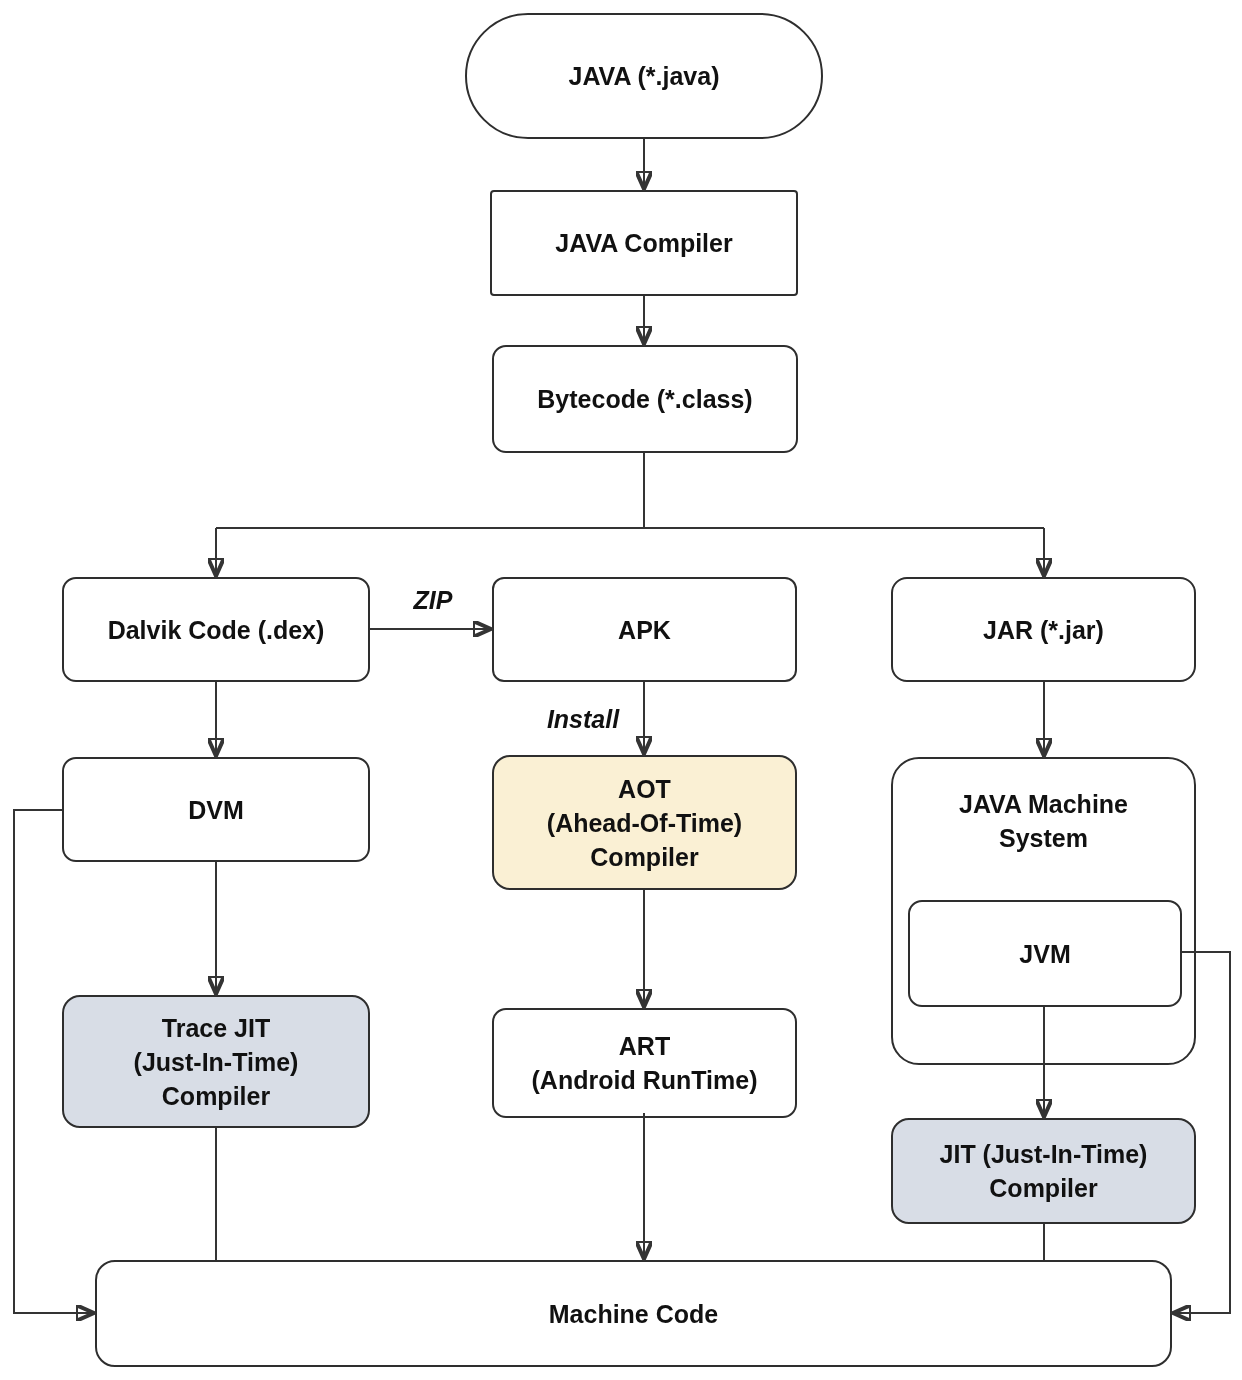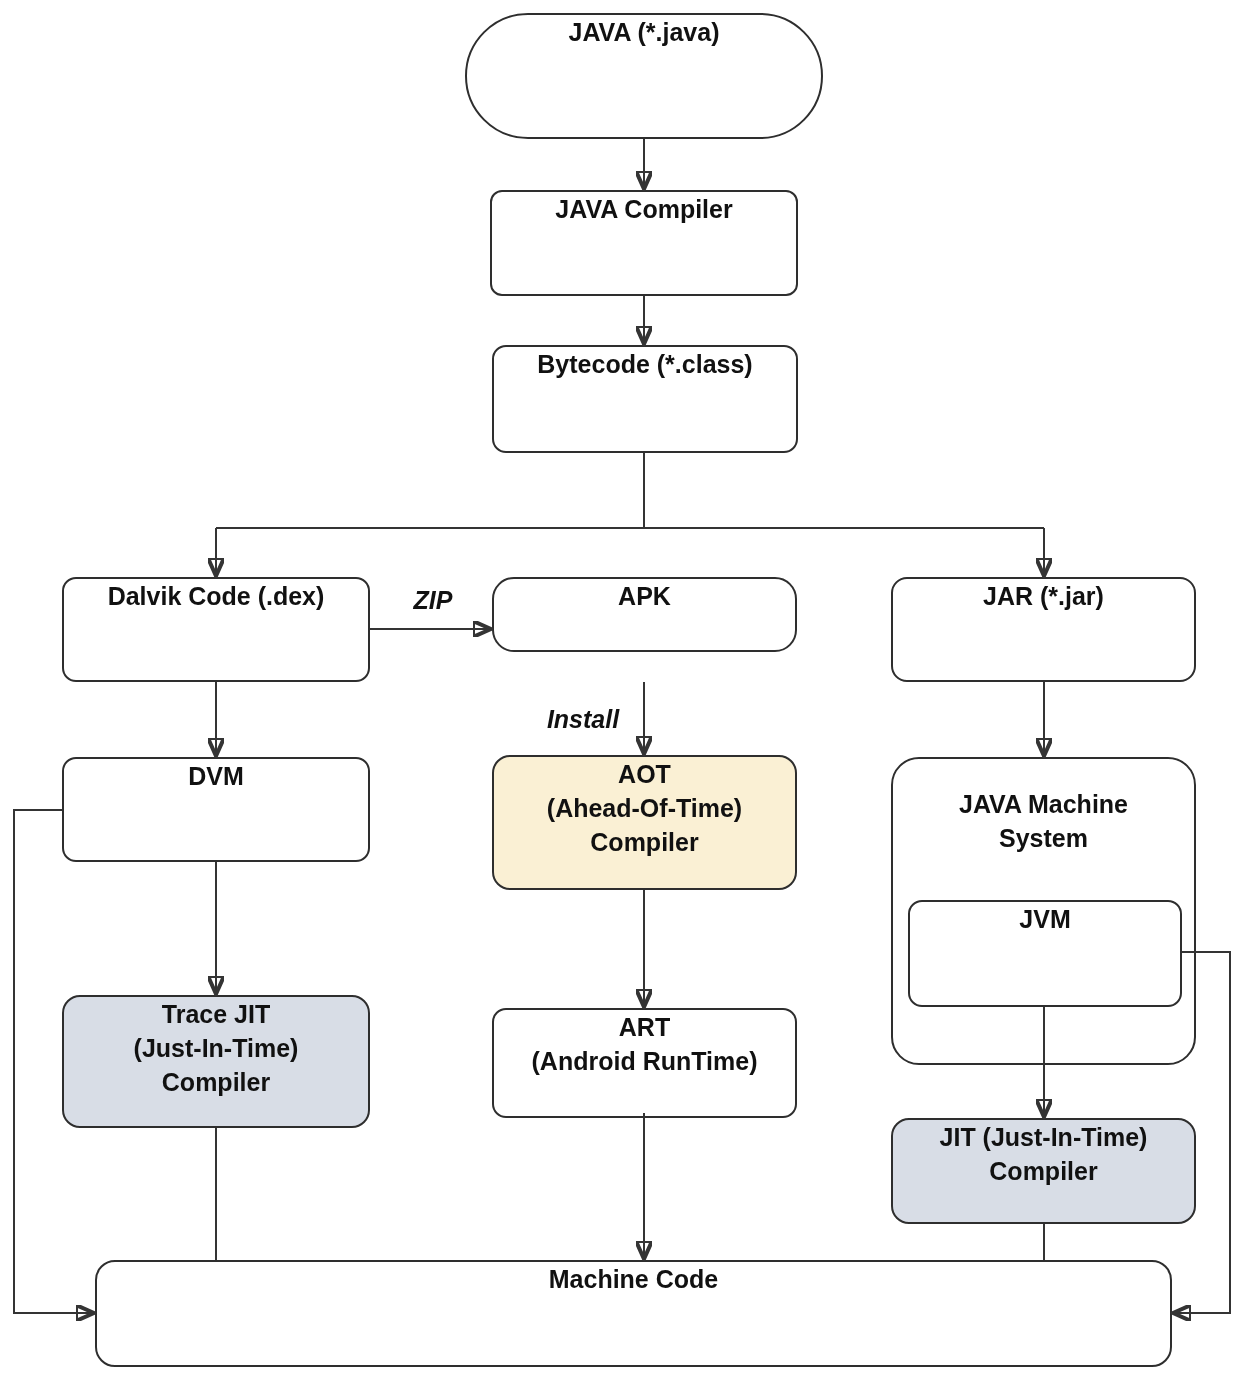--- a/index.html
+++ b/index.html
@@ -16,21 +16,21 @@
     overflow: hidden;
   }
   .node {
     position: absolute;
     box-sizing: border-box;
     border: 2px solid #2e2e2e;
     background: #ffffff;
     display: flex;
     flex-direction: column;
     align-items: center;
-    justify-content: flex-start;
+    justify-content: center;
     text-align: center;
     font-weight: 700;
     font-size: 25px;
     line-height: 34px;
     color: #111111;
     z-index: 1;
   }
   .node.fill-cream { background: #faf0d4; }
   .node.fill-gray  { background: #d8dde6; }
   .node.container-box {
@@ -91,33 +91,33 @@
     <path d="M1044,1007 L1044,1116" marker-end="url(#arrow)"></path>
     <path d="M1044,1224 L1044,1260"></path>
     <path d="M62,810 L14,810 L14,1313 L93,1313" marker-end="url(#arrow)"></path>
     <path d="M1182,952 L1230,952 L1230,1313 L1174,1313" marker-end="url(#arrow)"></path>
   </svg>
 
   <div class="node" style="left:465px;top:13px;width:358px;height:126px;border-radius:63px">
     <div>JAVA (*.java)</div>
   </div>
 
-  <div class="node" style="left:490px;top:190px;width:308px;height:106px;border-radius:12px">
+  <div class="node" style="left:490px;top:190px;width:308px;height:106px;border-radius:4px">
     <div>JAVA Compiler</div>
   </div>
 
   <div class="node" style="left:492px;top:345px;width:306px;height:108px;border-radius:14px">
     <div>Bytecode (*.class)</div>
   </div>
 
   <div class="node" style="left:62px;top:577px;width:308px;height:105px;border-radius:14px">
     <div>Dalvik Code (.dex)</div>
   </div>
 
-  <div class="node" style="left:492px;top:577px;width:305px;height:75px;border-radius:22px">
+  <div class="node" style="left:492px;top:577px;width:305px;height:105px;border-radius:12px">
     <div>APK</div>
   </div>
 
   <div class="node" style="left:891px;top:577px;width:305px;height:105px;border-radius:16px">
     <div>JAR (*.jar)</div>
   </div>
 
   <div class="node" style="left:62px;top:757px;width:308px;height:105px;border-radius:14px">
     <div>DVM</div>
   </div>

